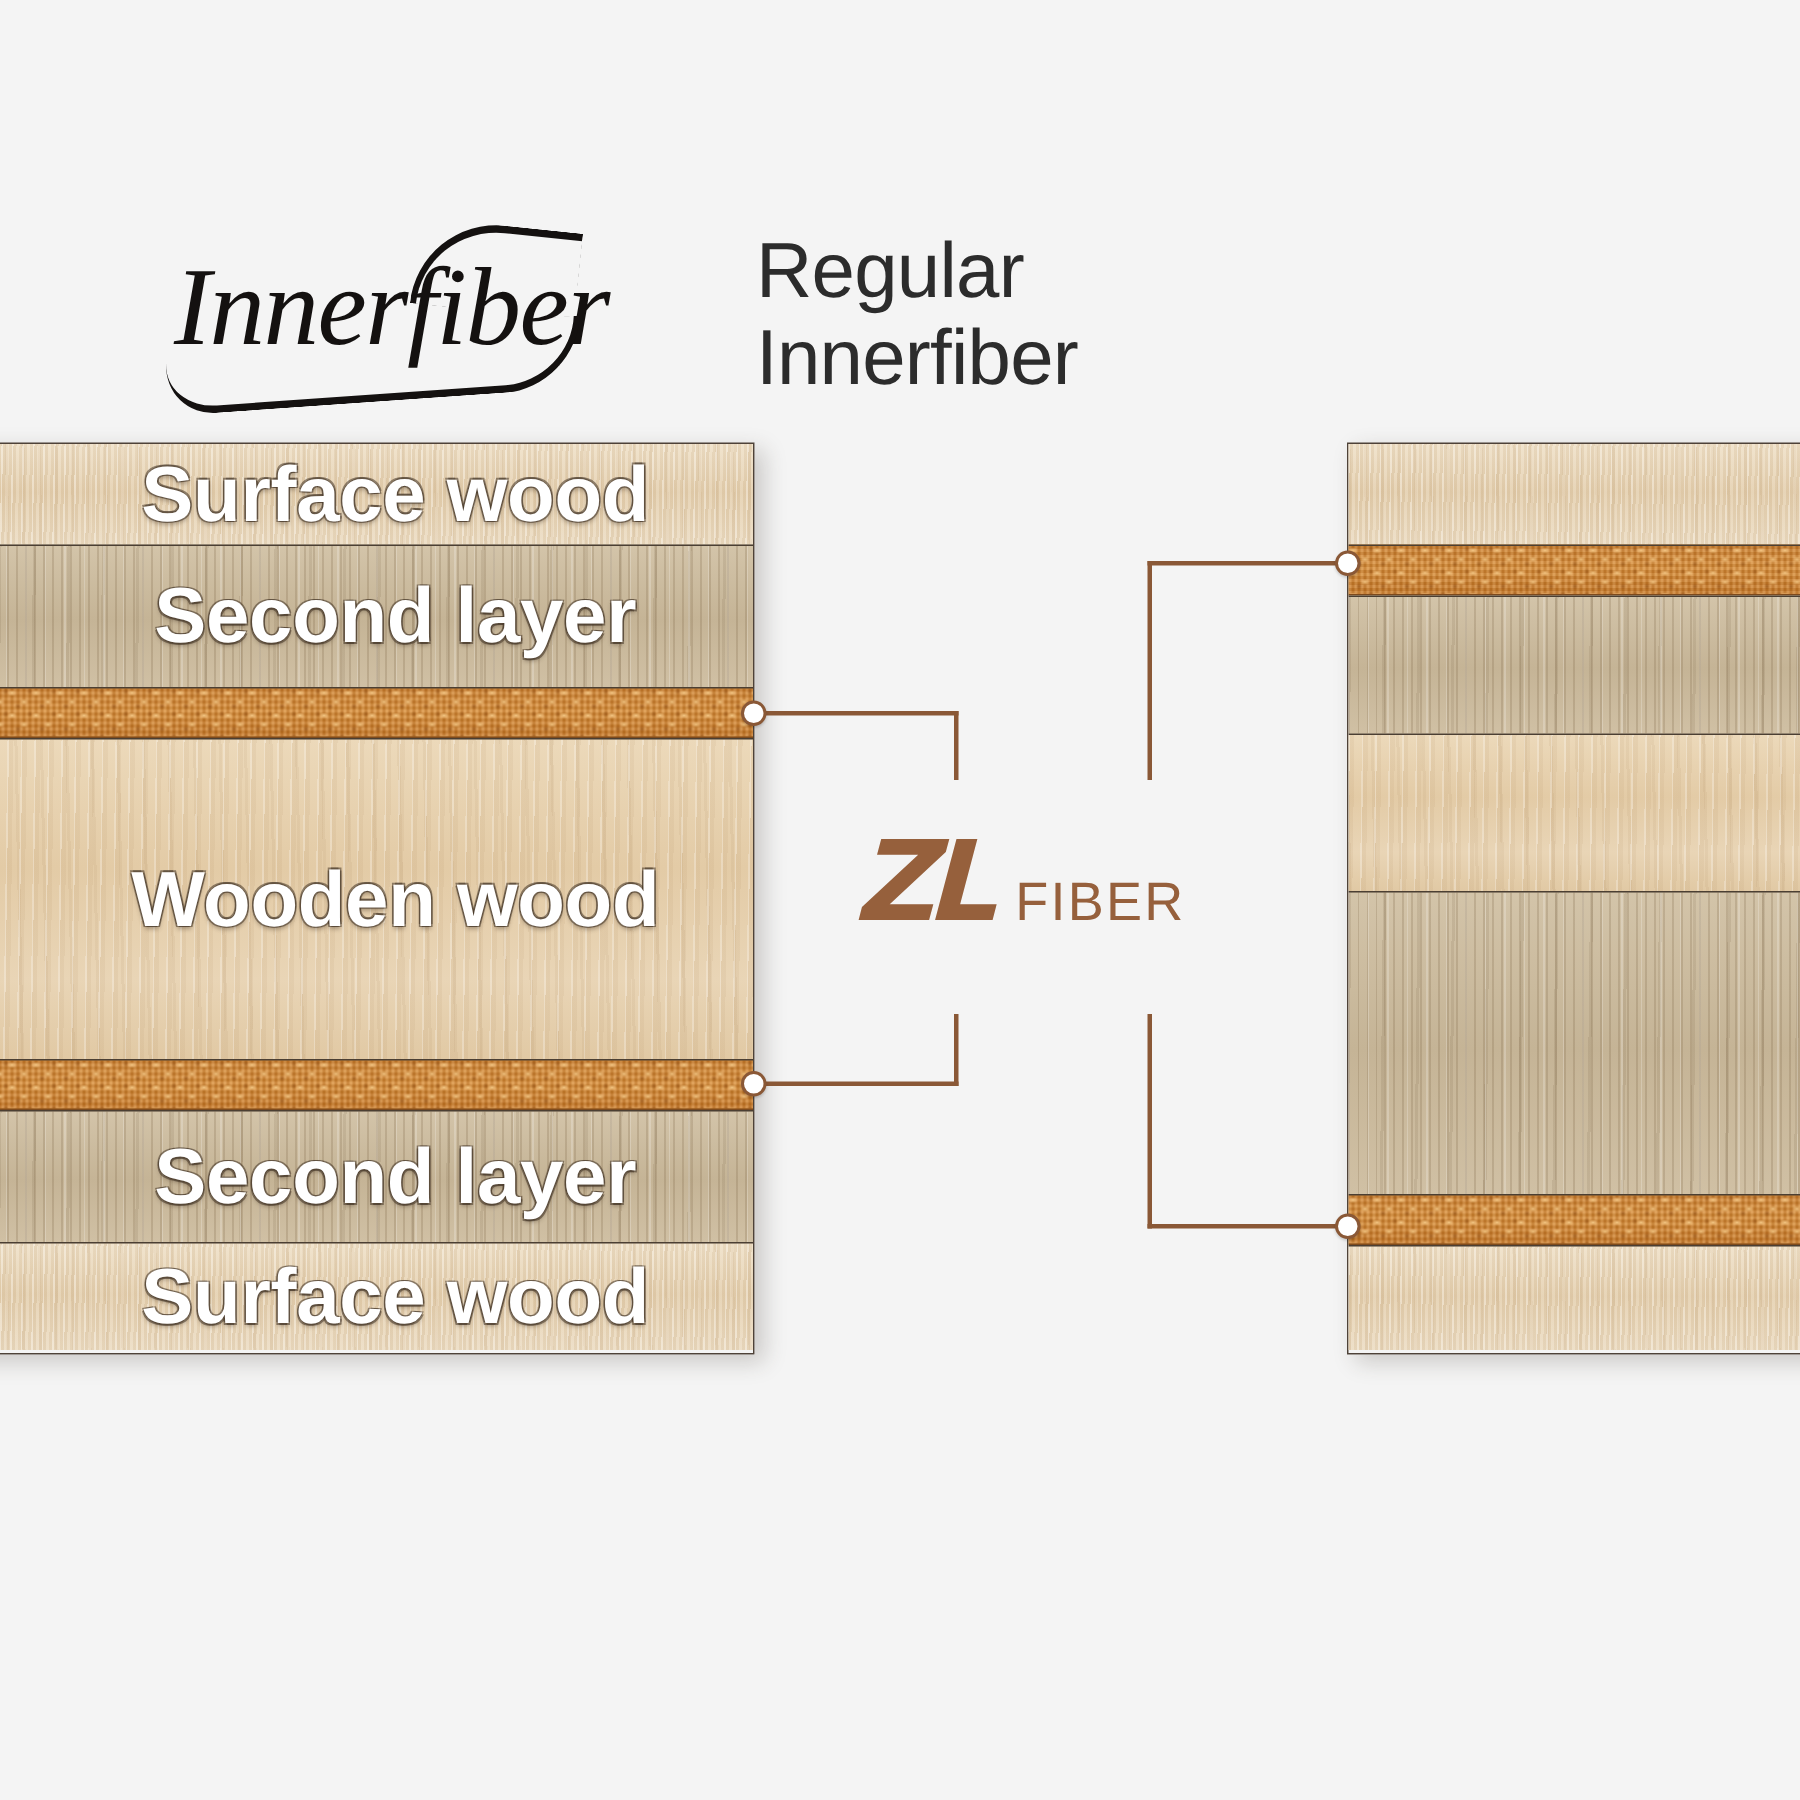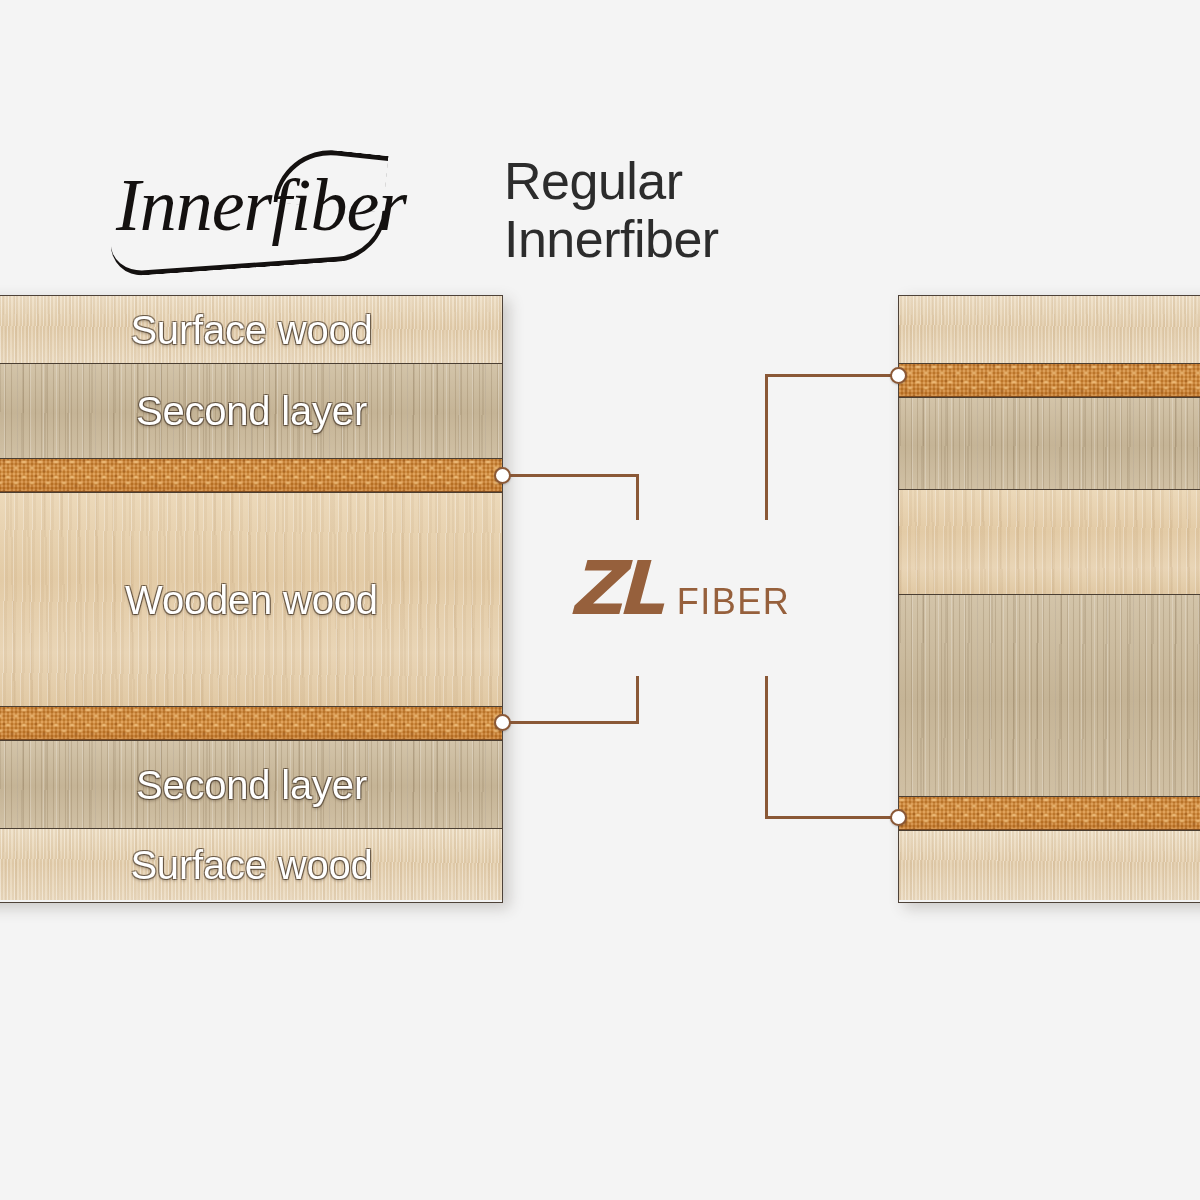--- a/index.html
+++ b/index.html
@@ -174,31 +174,32 @@
     background-size: 16px 15px, 16px 15px, 16px 15px, 16px 15px, 4px 4px, 4px 4px, 100% 100%;
     border-top: 1px solid #7d4a1d;
     border-bottom: 1px solid #7d4a1d;
   }
 
   
   .layer-label {
     position: relative;
     z-index: 3;
     color: #ffffff;
-    font-size: 40px;
+    font-size: 52px;
     line-height: 1;
-    font-weight: 400;
+    font-weight: 700;
     letter-spacing: -0.2px;
     white-space: nowrap;
     text-shadow:
       -1px -1px 0 rgba(70,55,40,0.55),
        1px -1px 0 rgba(70,55,40,0.55),
       -1px  1px 0 rgba(70,55,40,0.55),
        1px  1px 0 rgba(70,55,40,0.55),
        0px  2px 3px rgba(70,55,40,0.40);
+    padding-left: 24px;
   }
   
   #panel-left .layer-label { transform: translateX(70px); }
 
   
 
   #connectors {
     position: absolute;
     left: 0; top: 0;
     width: 1200px; height: 1200px;

